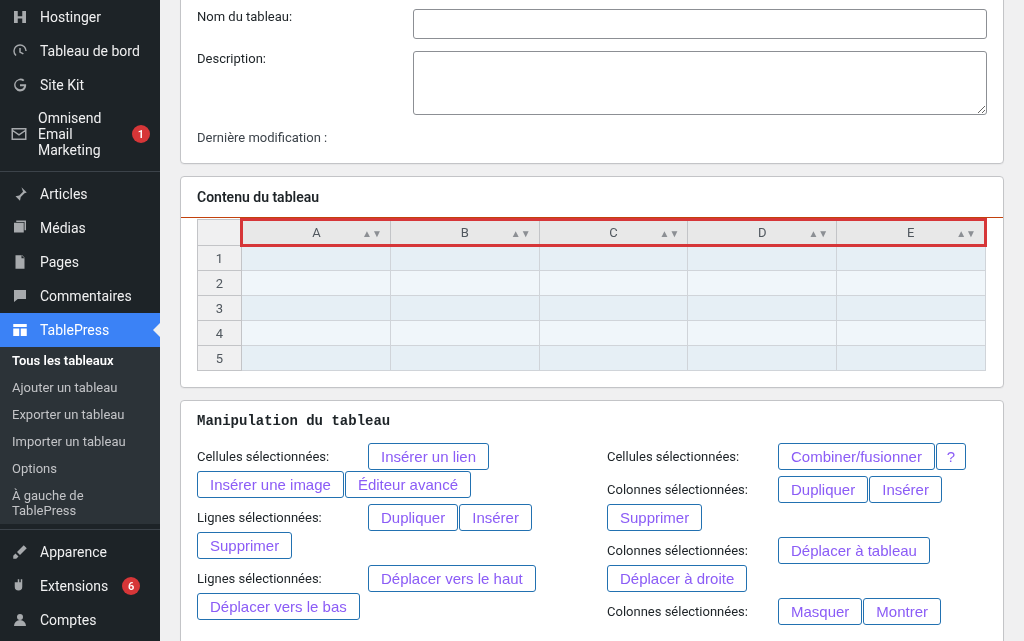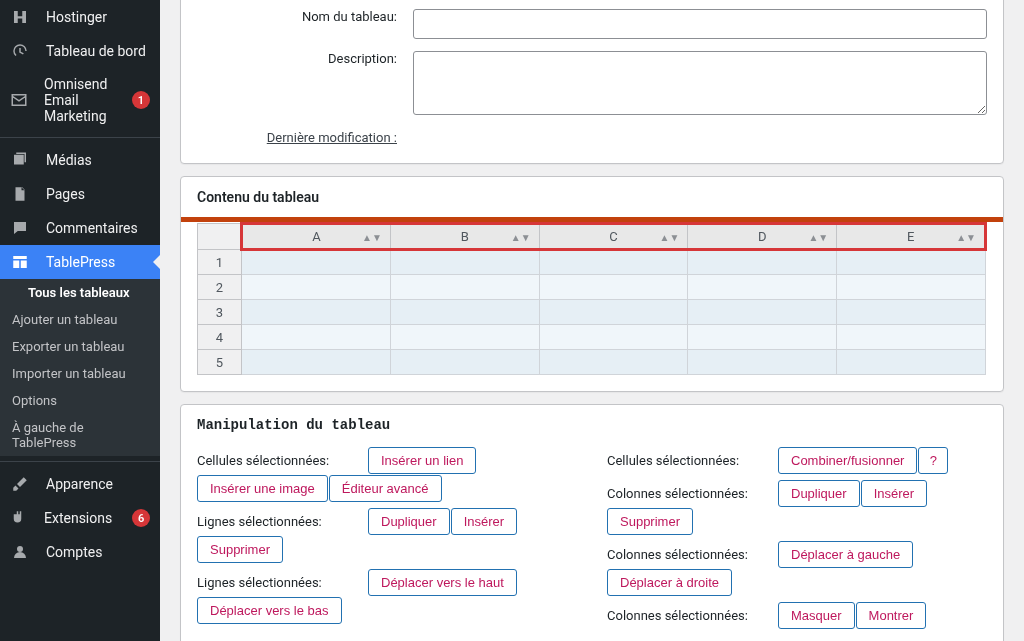--- a/index.html
+++ b/index.html
@@ -2,65 +2,65 @@
 <html><head>
 <meta charset="utf-8">
 <style>
   * { box-sizing: border-box; margin: 0; padding: 0; }
   body { font-family: -apple-system, BlinkMacSystemFont, "Segoe UI", Roboto, sans-serif; font-size: 13px; background: #f0f0f1; color: #1d2327; width: 1024px; height: 641px; overflow: hidden; }
 
   .wrap { display: flex; height: 641px; }
 
   
   .sidebar { width: 160px; background: #1d2327; color: #f0f0f1; flex-shrink: 0; overflow-y: auto; }
-  .side-item { display:flex; align-items:center; gap:16px; padding:8px 10px 8px 10px; color:#f0f0f1; font-size:14px; cursor: pointer; }
+  .side-item { display:flex; align-items:center; gap:10px; padding:8px 10px 8px 10px; color:#f0f0f1; font-size:14px; cursor: pointer; }
   .side-item .ico { width:20px; display:flex; justify-content:center; color:#a7aaad; font-size:16px; }
   .side-item.top { background:#1d2327; }
   .side-item.current { background:#3b82f6; color:#fff; position:relative; }
   .side-item.current .ico { color:#fff; }
   .side-item.current::after { content:""; position:absolute; right:-1px; top:50%; transform:translateY(-50%); border:8px solid transparent; border-right-color:#f0f0f1; }
   .side-sep { border-top:1px solid #3c434a; margin:5px 0; }
   .side-sub { background:#2c3338; }
   .side-sub a { display:block; padding:6px 12px; color:#c3c4c7; font-size:13px; cursor:pointer; }
-  .side-sub a.active { color:#fff; font-weight:600;margin-left:16px; }
+  .side-sub a.active { color:#fff; font-weight:600; }
   .side-sub a.update { color:#f0c33c; }
   .badge { display:inline-flex; align-items:center; justify-content:center; min-width:18px; height:18px; border-radius:9px; background:#d63638; color:#fff; font-size:11px; font-weight:600; padding:0 5px; margin-left:4px; }
 
   
   .main { flex:1; padding: 0 20px 20px 20px; overflow-y: auto; }
 
   .panel { background:#fff; border:1px solid #c3c4c7; border-radius:4px; margin-top:12px; box-shadow:0 1px 1px rgba(0,0,0,.04); }
   .panel-body { padding:12px 16px; }
-  .panel h2 { font-size:14px; font-weight:600; padding:12px 16px; border-bottom:5px solid #c2410c; }
+  .panel h2 { font-size:14px; font-weight:600; padding:12px 16px; border-bottom:1px solid #c2410c; }
   .panel h2.nolower { border-bottom:none; padding-bottom:8px;font-family:Liberation Mono, monospace; }
 
   .frow { display:flex; gap:16px; padding:6px 0; }
-  .flabel { width:200px; color:#1d2327;text-align:right; }
+  .flabel { width:200px; color:#1d2327; }
   .fval { flex:1; }
   input[type=text].wide { width:100%; padding:4px 8px; border:1px solid #8c8f94; border-radius:3px; height:30px; }
   textarea.wide { width:100%; min-height:64px; padding:4px 8px; border:1px solid #8c8f94; border-radius:3px; resize:both; }
-  .lastmod { color:#3c434a;text-decoration:underline; }
+  .lastmod { color:#3c434a; }
 
   
   .sheet-wrap { padding:0 16px 16px 16px; }
   .sheet { border:1px solid #c3c4c7; width:100%; background:#fff; border-collapse:collapse; table-layout:fixed; }
   .sheet .corner { width:44px; background:#f0f0f1; border:1px solid #c3c4c7; }
   .sheet th.colh { background:#e8e8e8; border:1px solid #c3c4c7; font-weight:400; color:#50575e; position:relative; height:26px; }
   .sheet th.colh .sortico { position:absolute; right:8px; top:50%; transform:translateY(-50%); font-size:10px; color:#8c8f94; }
   .sheet td.rowh { background:#f0f0f1; width:44px; text-align:center; color:#50575e; border:1px solid #c3c4c7; height:25px; }
   .sheet td.cell { border:1px solid #d0d4d9; background:#f0f6fa; height:25px; }
   .sheet tr:nth-child(odd) td.cell { background:#e6eff5; }
 
   
   .manip { padding:0 16px 16px 16px; }
   .mgrid { display:flex; gap:30px; }
   .mcol { flex:1; min-width:0; }
   .mrow { display:flex; align-items:center; gap:1px; flex-wrap:wrap; margin:6px 0; }
   .mlabel { width:170px; color:#1d2327; }
-  .btn { display:inline-flex; align-items:center; justify-content:center; border:1px solid #2271b1; color:#be185d; background:#fff; border-radius:3px; padding:4px 12px; font-size:13px; cursor:pointer; height:27px; }
+  .btn { display:inline-flex; align-items:center; justify-content:center; border:1px solid #2271b1; color:#8b5cf6; background:#fff; border-radius:3px; padding:4px 12px; font-size:15px; cursor:pointer; height:27px; }
   .btn.sq { width:30px; padding:0; }
 
   
   svg.ic { width:18px; height:18px; fill:currentColor; }
 </style>
 </head>
 <body>
 
 <div class="wrap">
   <div class="sidebar">
@@ -77,29 +77,45 @@
       <span class="ico">
           <svg class="ic" viewBox="0 0 24 24">
             <path d="M12 3a9 9 0 00-9 9 9 9 0 003 6.7l1.4-1.4A7 7 0 1119 12h2a9 9 0 00-9-9zm-1 5h2v5l4 2-1 1.7-5-2.7z"></path>
           </svg>
         </span>
       <span>Tableau de bord</span>
     </div>
     <div class="side-item top">
       <span class="ico">
           <svg class="ic" viewBox="0 0 24 24">
+            <path d="M12 11v2.5h5.4c-.5 2.3-2.5 4-5.4 4a6 6 0 110-12c1.6 0 3 .6 4.1 1.6l1.8-1.8A8.5 8.5 0 1012 20.5c4.9 0 8.2-3.4 8.2-8.3 0-.4 0-.8-.1-1.2z"></path>
+          </svg>
+        </span>
+      <span>Site Kit</span>
+    </div>
+    <div class="side-item top">
+      <span class="ico">
+          <svg class="ic" viewBox="0 0 24 24">
             <path d="M3 5h18v14H3zM3 7l9 6 9-6" fill="none" stroke="currentColor" stroke-width="2"></path>
           </svg>
         </span>
       <span>Omnisend Email Marketing</span>
       <span class="badge">1</span>
     </div>
 
     <div class="side-sep"></div>
 
+    <div class="side-item">
+      <span class="ico">
+          <svg class="ic" viewBox="0 0 24 24">
+            <path d="M14 3l7 7-3 1-5 5-1 5-3-3-6 6 6-6-3-3 5-1 5-5z"></path>
+          </svg>
+        </span>
+      <span>Articles</span>
+    </div>
     <div class="side-item">
       <span class="ico">
           <svg class="ic" viewBox="0 0 24 24">
             <path d="M4 5h13v13H4zM7 2h13v13h-2V4H7z"></path>
           </svg>
         </span>
       <span>Médias</span>
     </div>
     <div class="side-item">
       <span class="ico">
@@ -276,21 +292,21 @@
               <button class="btn sq">?</button>
             </div>
             <div class="mrow">
               <span class="mlabel">Colonnes sélectionnées:</span>
               <button class="btn">Dupliquer</button>
               <button class="btn">Insérer</button>
               <button class="btn">Supprimer</button>
             </div>
             <div class="mrow">
               <span class="mlabel">Colonnes sélectionnées:</span>
-              <button class="btn">Déplacer à gauche</button>
+              <button class="btn">Déplacer à tableau</button>
               <button class="btn">Déplacer à droite</button>
             </div>
             <div class="mrow">
               <span class="mlabel">Colonnes sélectionnées:</span>
               <button class="btn">Masquer</button>
               <button class="btn">Montrer</button>
             </div>
 
           </div>
         </div>

